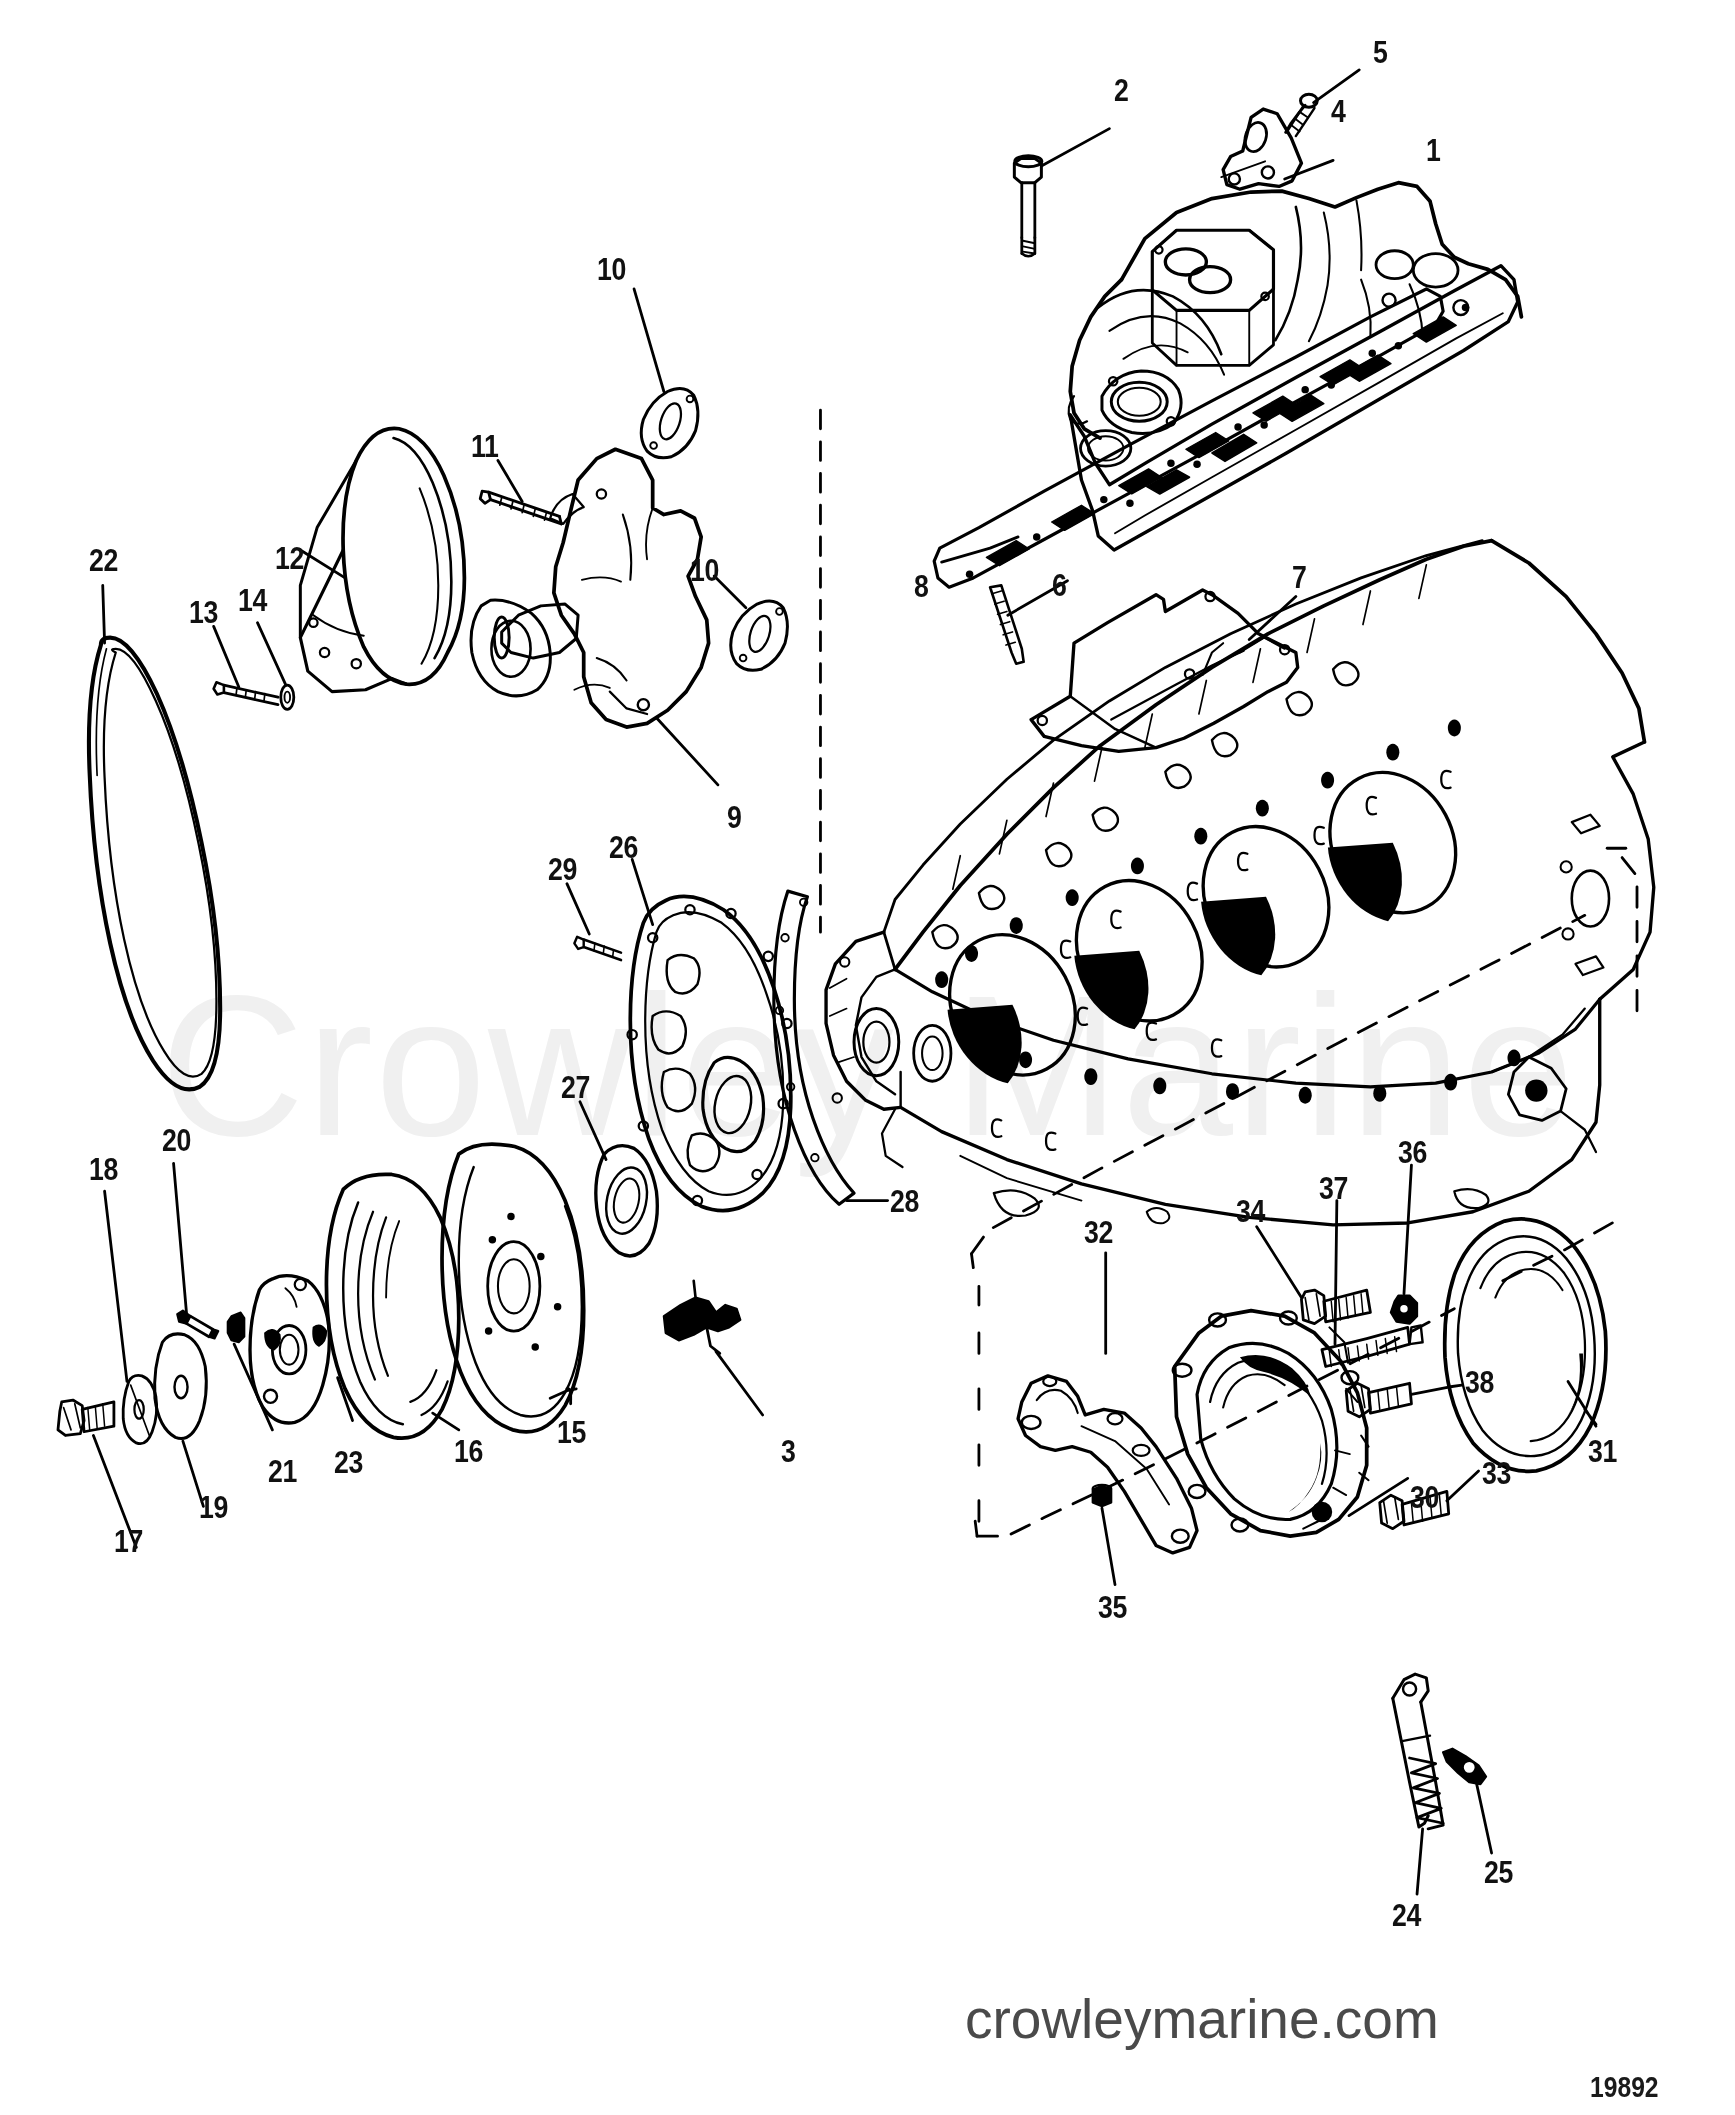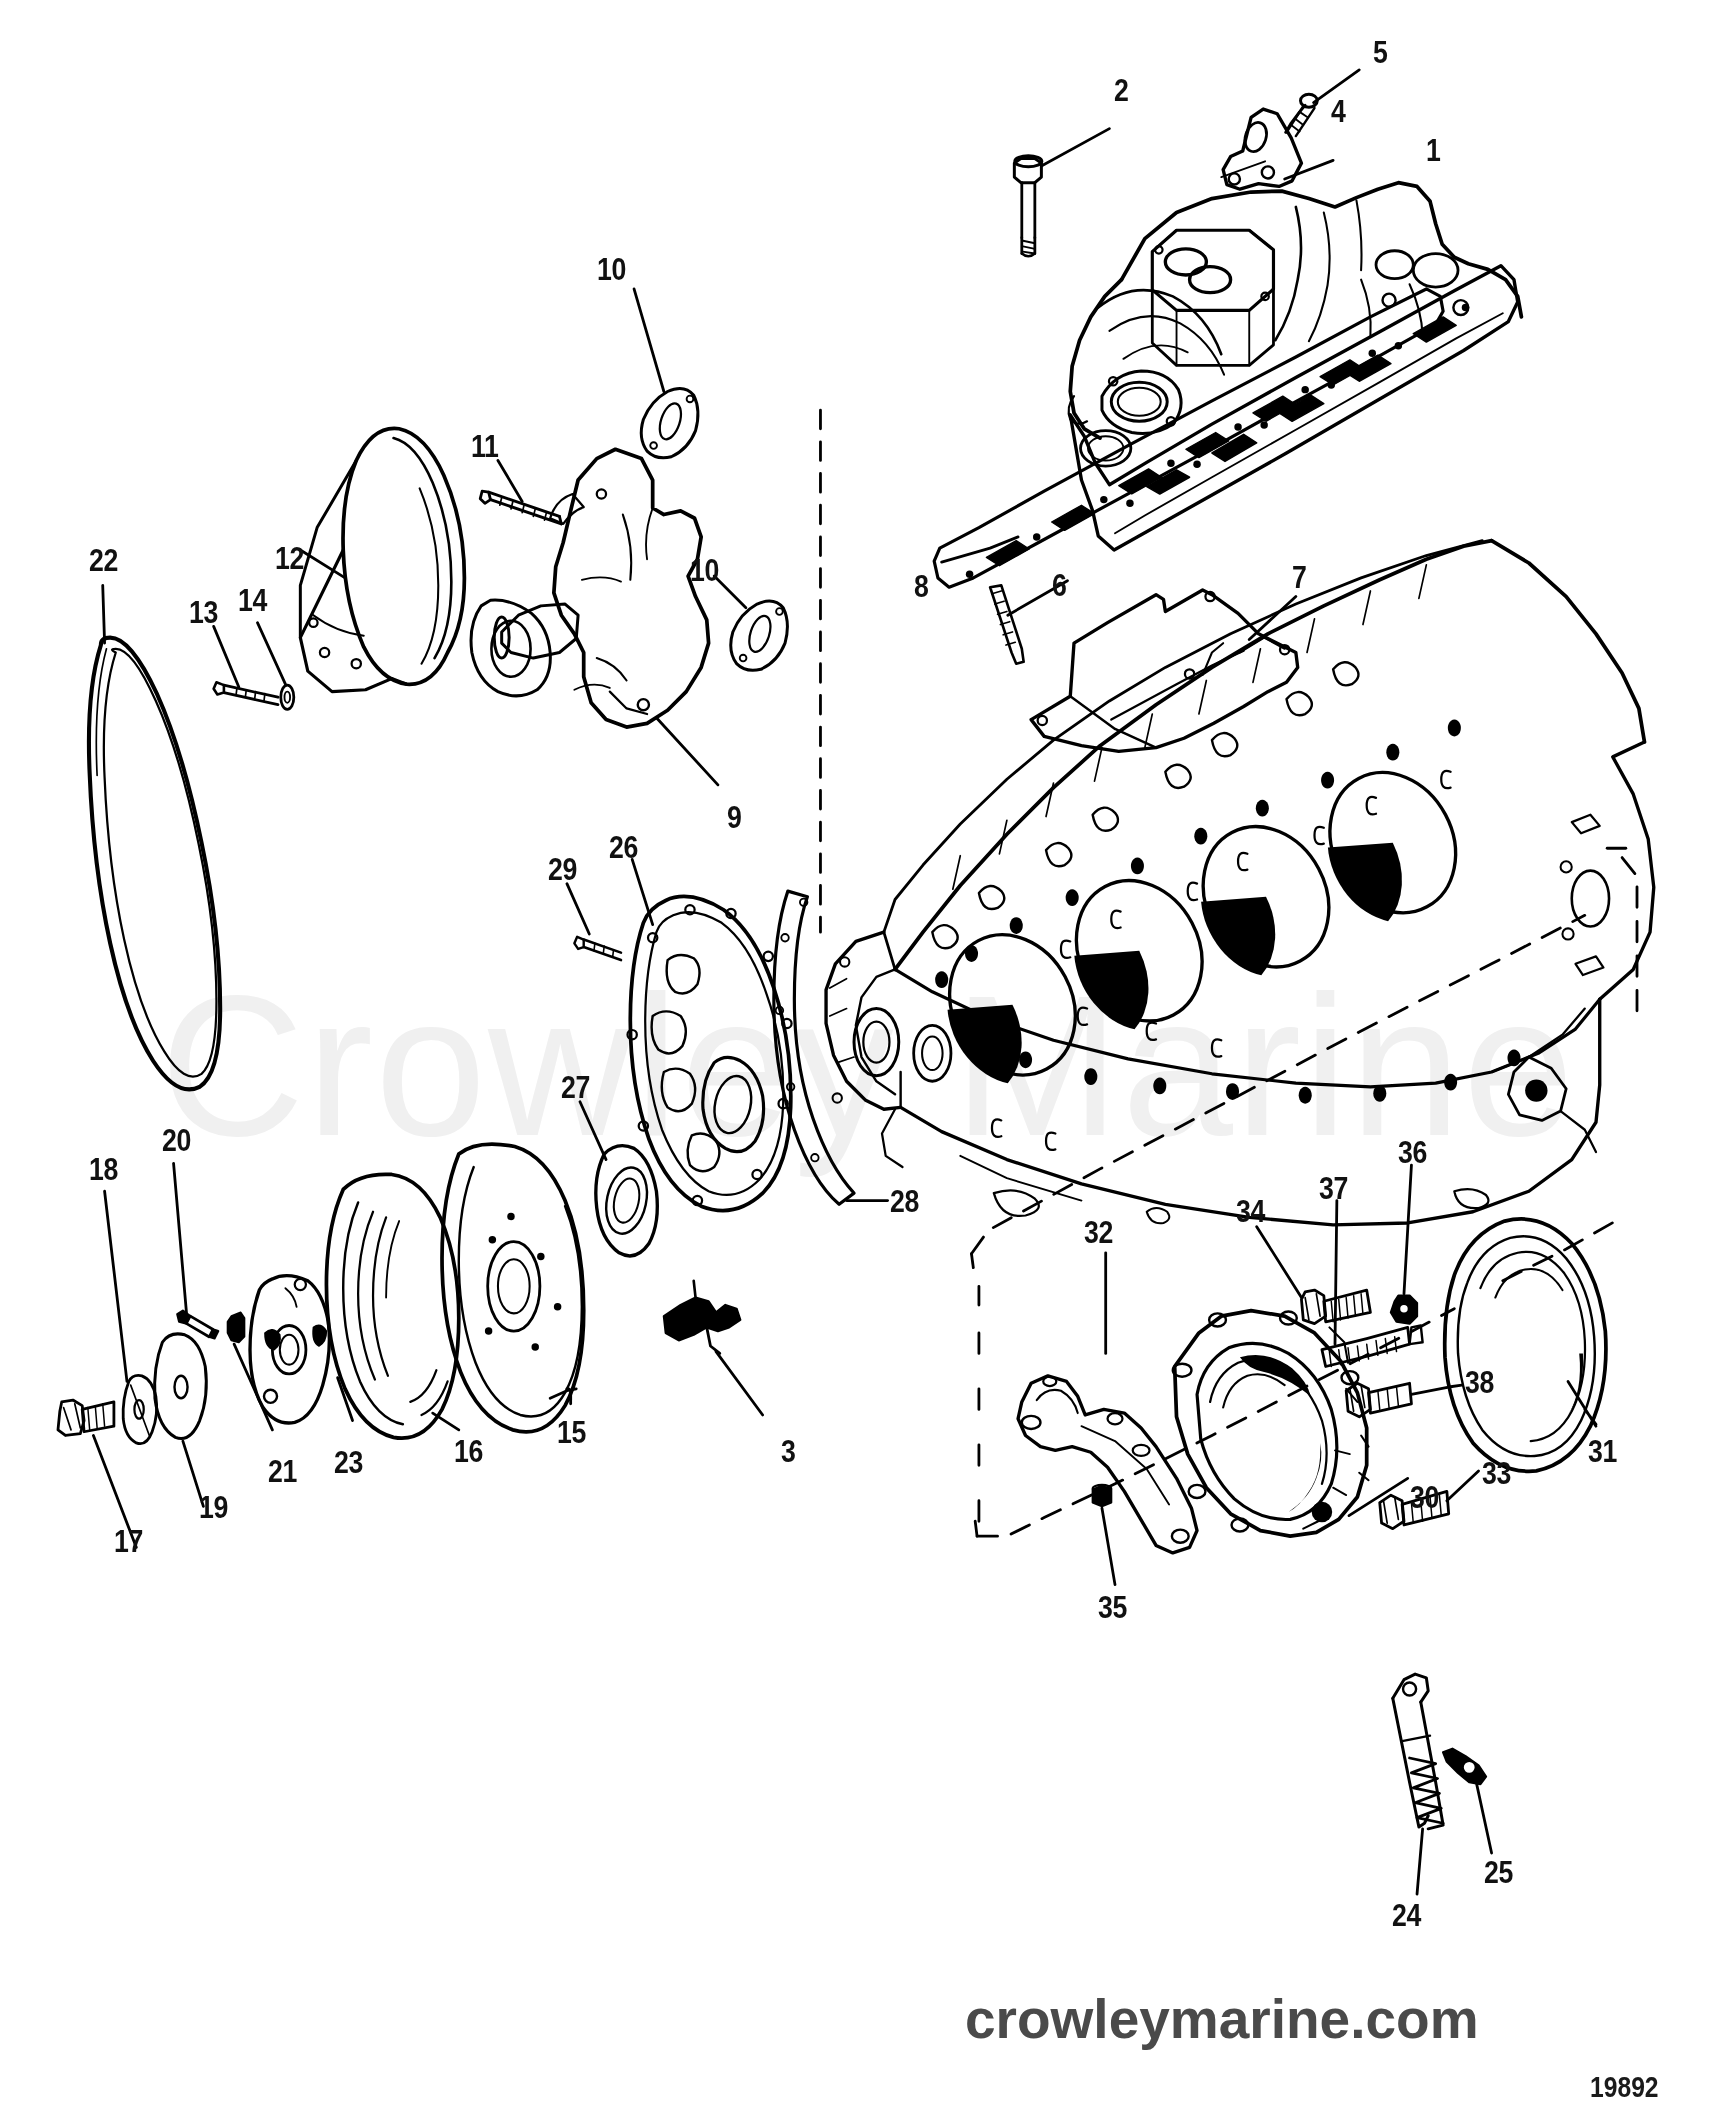--- a/index.html
+++ b/index.html
@@ -56,21 +56,21 @@
     letter-spacing: -0.5px;
   }
   
   #footer-url {
     position: absolute;
     left: 965px;
     top: 1987px;
     z-index: 6;
     font-family: "Liberation Sans", sans-serif;
     font-size: 55px;
-    font-weight: 700;
+    font-weight: 400;
     color: #4a4a4a;
     letter-spacing: 0px;
     white-space: nowrap;
   }
   #footer-code {
     position: absolute;
     left: 1590px;
     top: 2071px;
     z-index: 6;
     font-family: "Liberation Sans", sans-serif;

